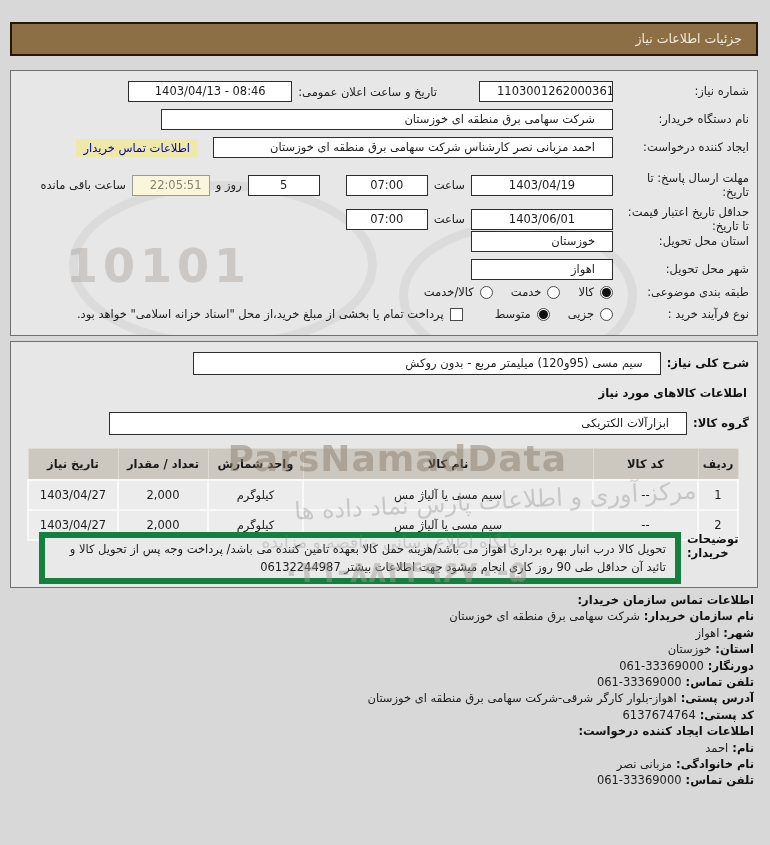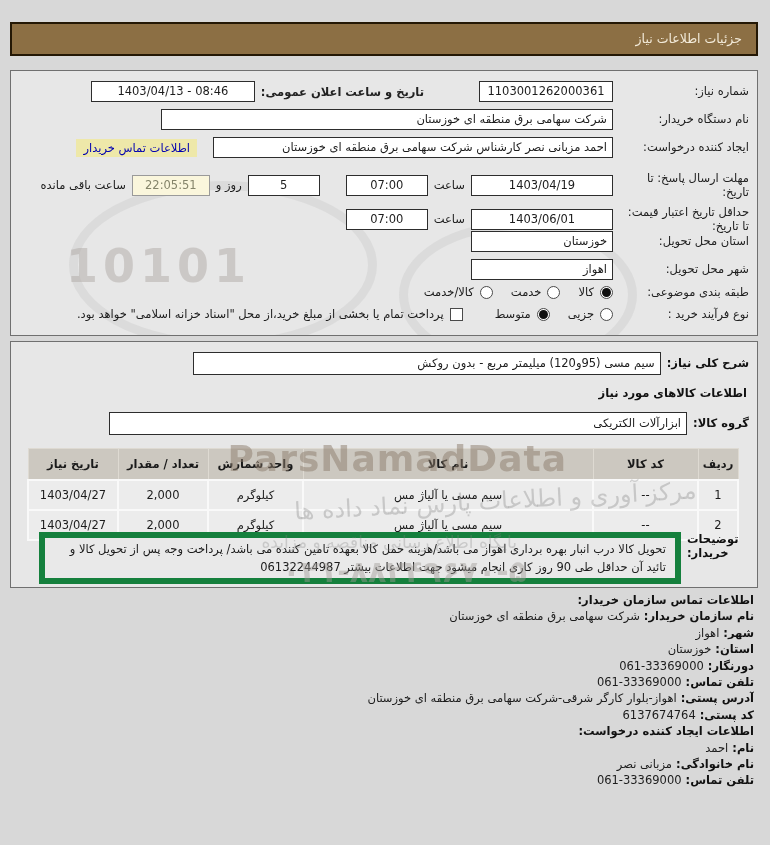--- a/index.html
+++ b/index.html
@@ -16,25 +16,25 @@
     font-size:12.5px;
   }
   .panel{
     position:absolute;left:10px;width:748px;box-sizing:border-box;
     background:#e7e7e7;border:1px solid #707070;overflow:hidden;
   }
   .panel1{top:70px;height:266px;}
   .panel2{top:341px;height:247px;}
   .row{position:absolute;right:8px;left:8px;display:flex;align-items:center;gap:6px;z-index:3;}
   .lbl{width:130px;text-align:right;line-height:1.25;color:#222;flex:0 0 auto;}
-  .lbl2{margin-right:49px;flex:0 0 auto;color:#222;font-weight:bold;}
+  .lbl2{margin-right:36px;flex:0 0 auto;color:#222;}
   .blbl{font-weight:bold;color:#111;flex:0 0 auto;text-align:left;line-height:1.25;}
   .box{
     box-sizing:border-box;height:21px;line-height:19px;background:#fff;
-    border:1px solid #2d2d2d;padding:0 5px;overflow:hidden;white-space:nowrap;
+    border:1px solid #2d2d2d;padding:0 17px;overflow:hidden;white-space:nowrap;
     flex:0 0 auto;text-align:right;
   }
   .num{direction:ltr;text-align:center;}
   .countdown{background:#faf6dc;border:1px solid #9a9a9a;color:#84846a;}
   .link{
     background:#eee8a9;color:#0000b0;padding:2px 7px;cursor:pointer;
     flex:0 0 auto;text-decoration:none;
   }
   .radio{width:13px;height:13px;border-radius:50%;border:1px solid #4a4a4a;background:#fff;flex:0 0 auto;box-sizing:border-box;}
   .radio.checked{position:relative;}

